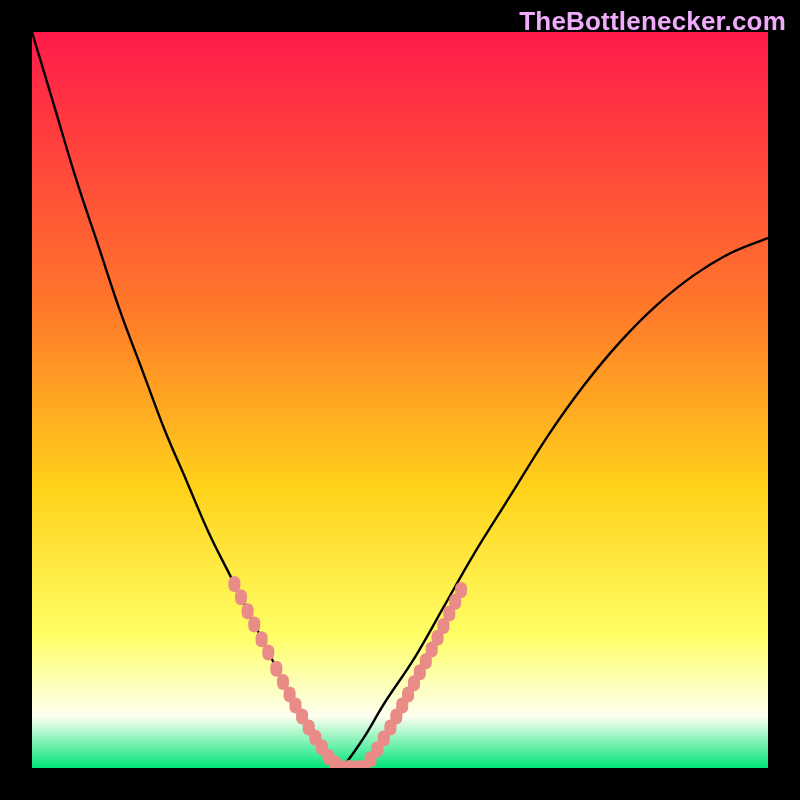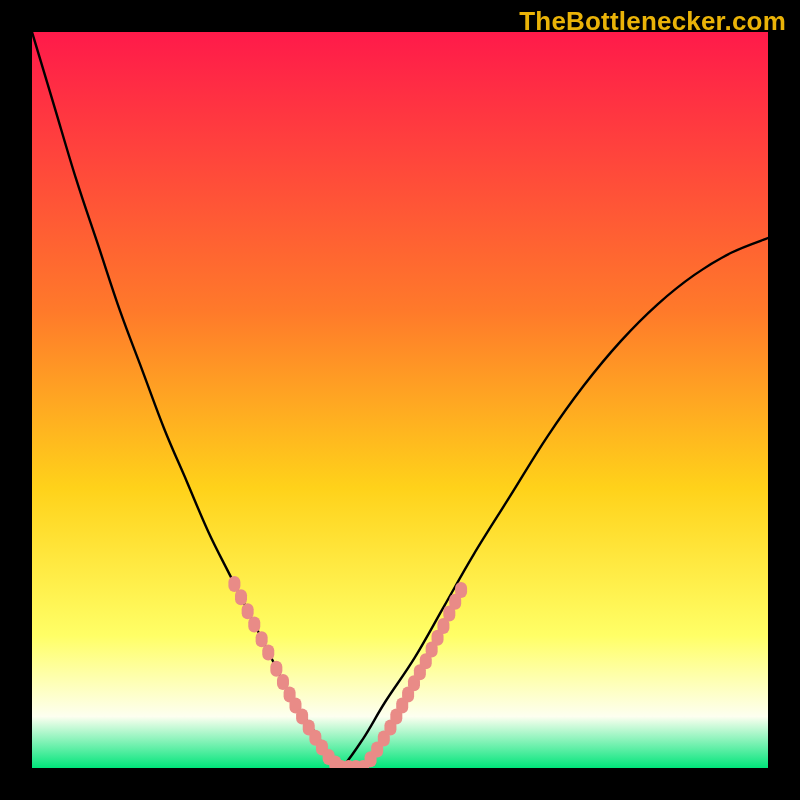--- a/index.html
+++ b/index.html
@@ -21,21 +21,21 @@
     left: 32px;
     top: 32px;
     width: 736px;
     height: 736px;
     overflow: hidden;
   }
   .watermark {
     position: absolute;
     top: 6px;
     right: 14px;
-    color: #eab308;
+    color: #f0abfc;
     font-size: 26px;
     font-weight: 600;
     letter-spacing: 0.2px;
     user-select: none;
   }
   svg {
     display: block;
   }
 </style>
 </head>

